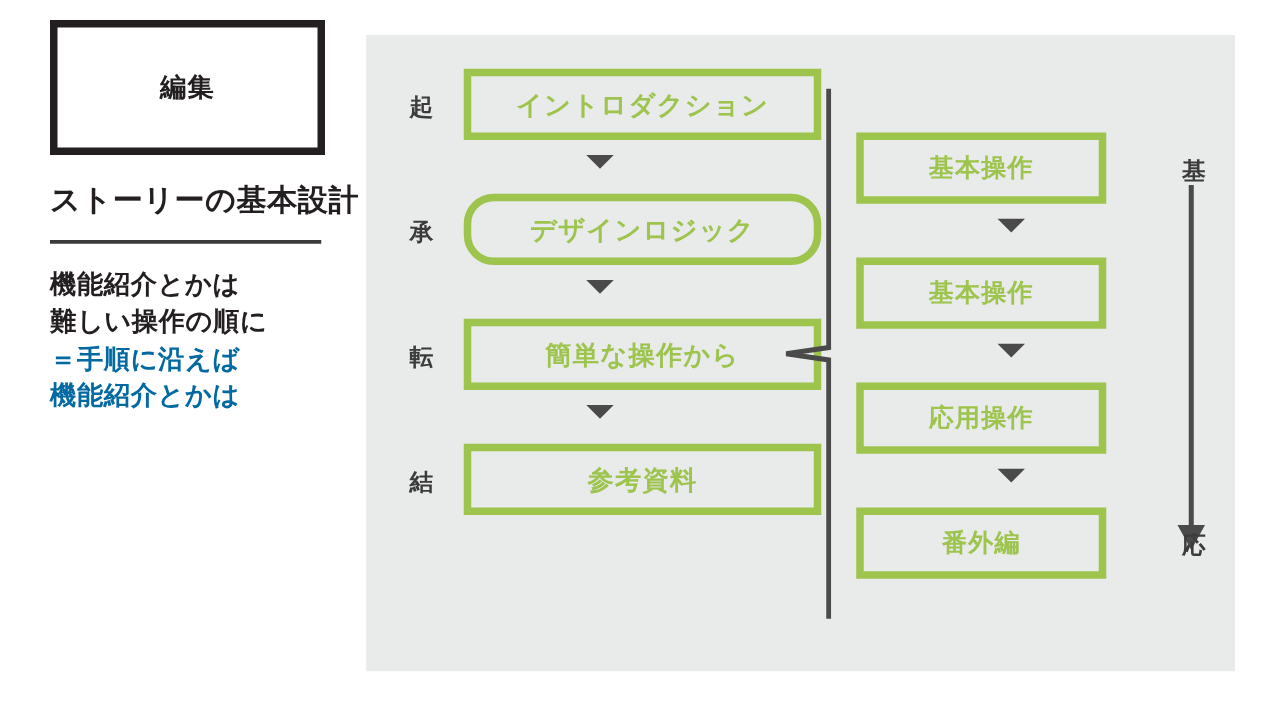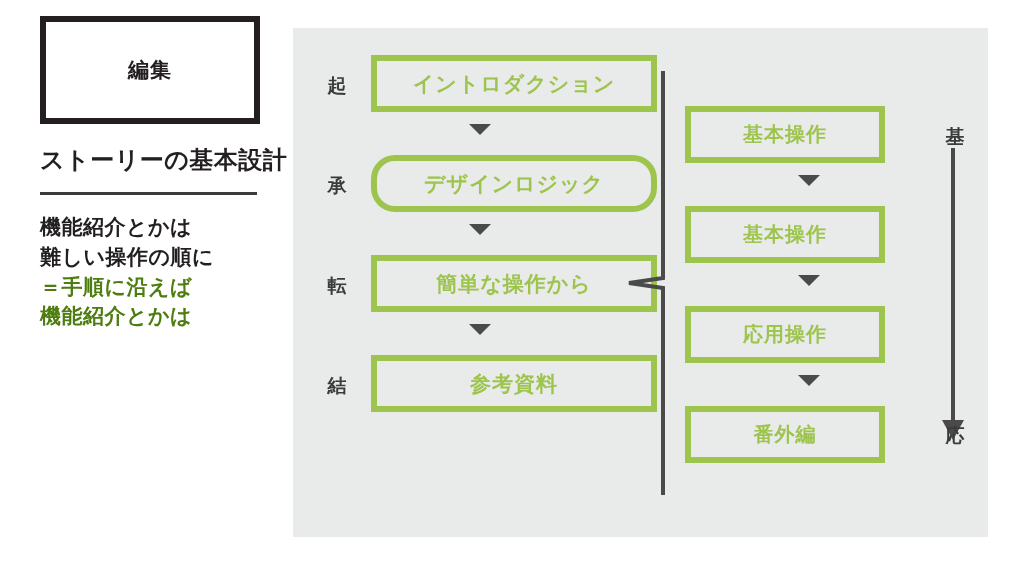--- a/index.html
+++ b/index.html
@@ -64,21 +64,21 @@
   }
 
   .left-body {
     margin-top: 18px;
     font-size: 21px;
     font-weight: bold;
     line-height: 1.42;
     color: #231f20;
     letter-spacing: 0.5px;
   }
-  .left-body .accent { color: #4d7c0f; }
+  .left-body .accent { color: #0369a1; }
   .left-body div { white-space: nowrap; }
 
   
   #panel {
     position: absolute;
     left: 293px;
     top: 28px;
     width: 695px;
     height: 509px;
     background: #e9eaea;

